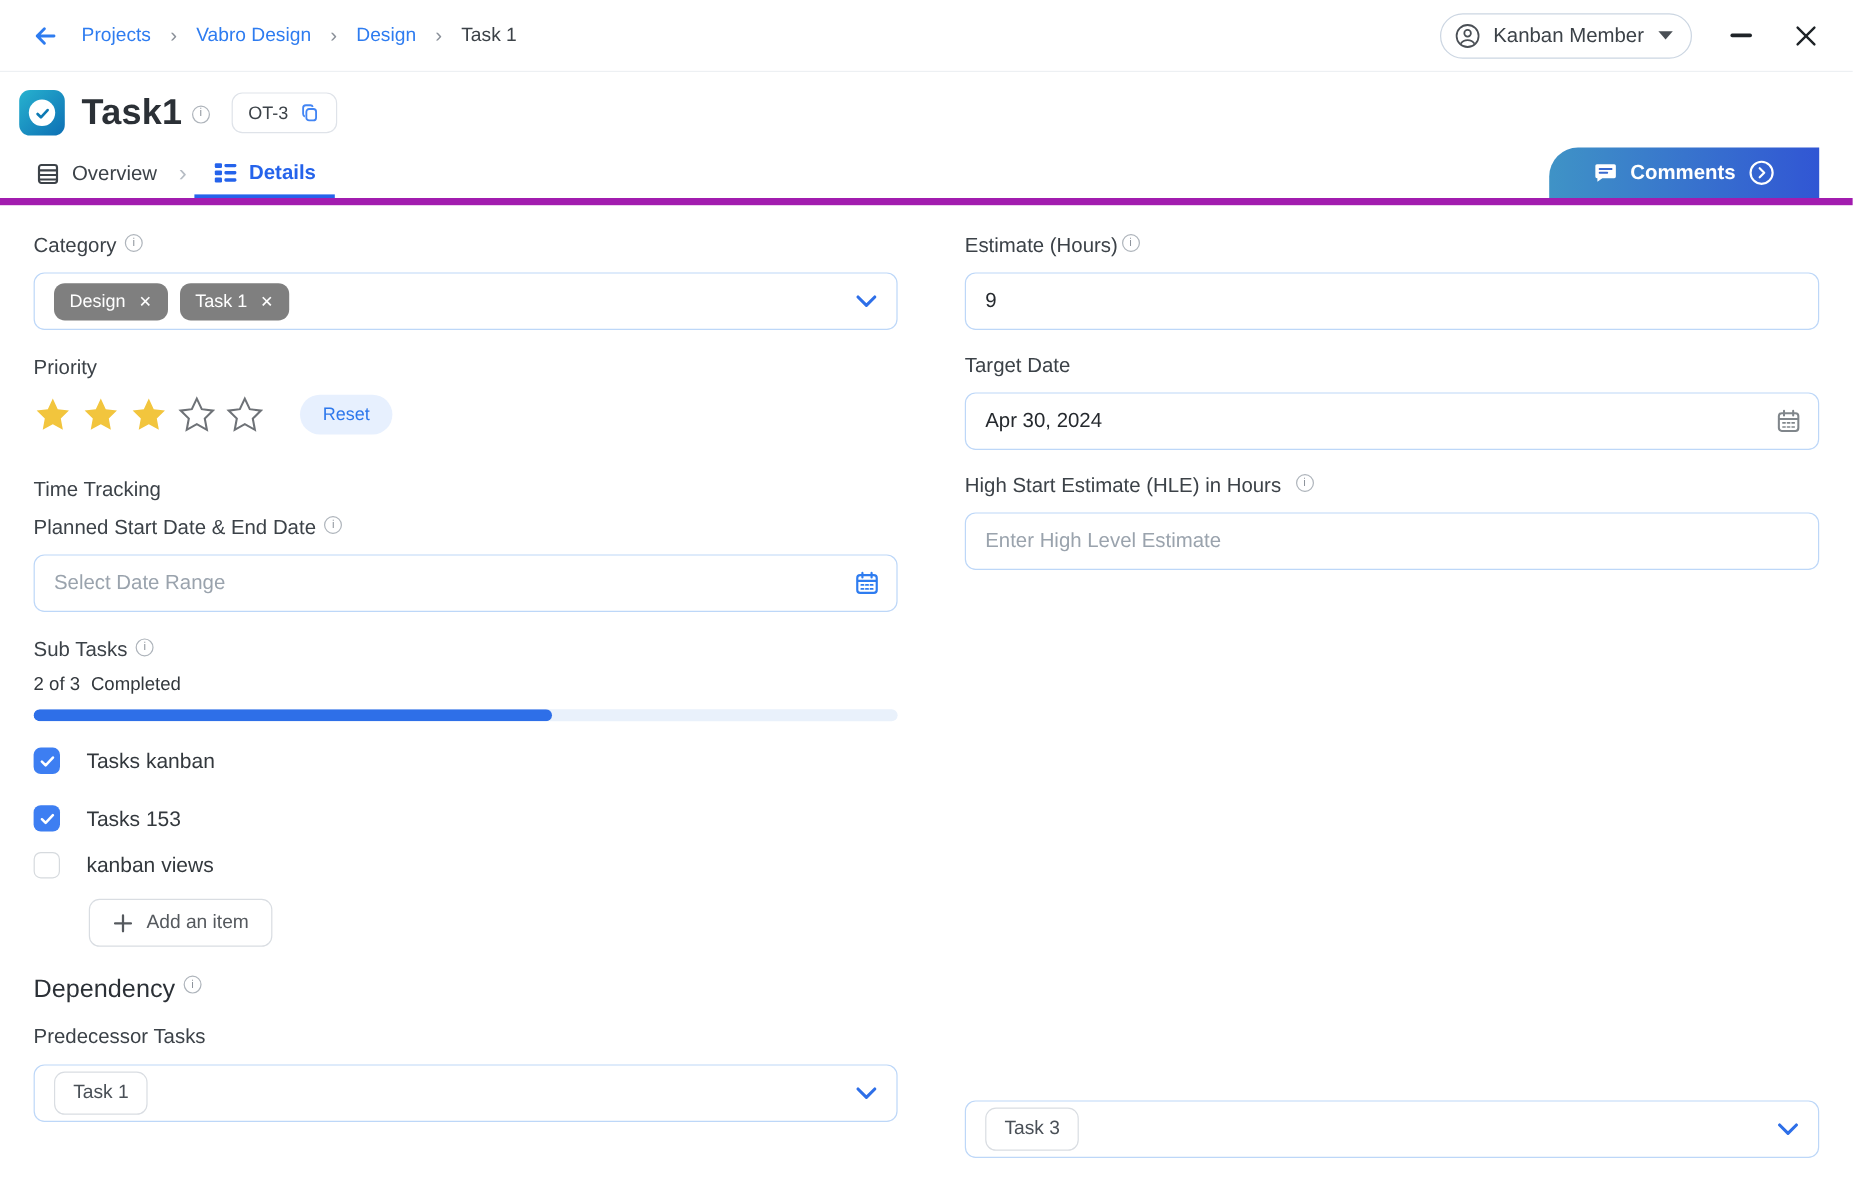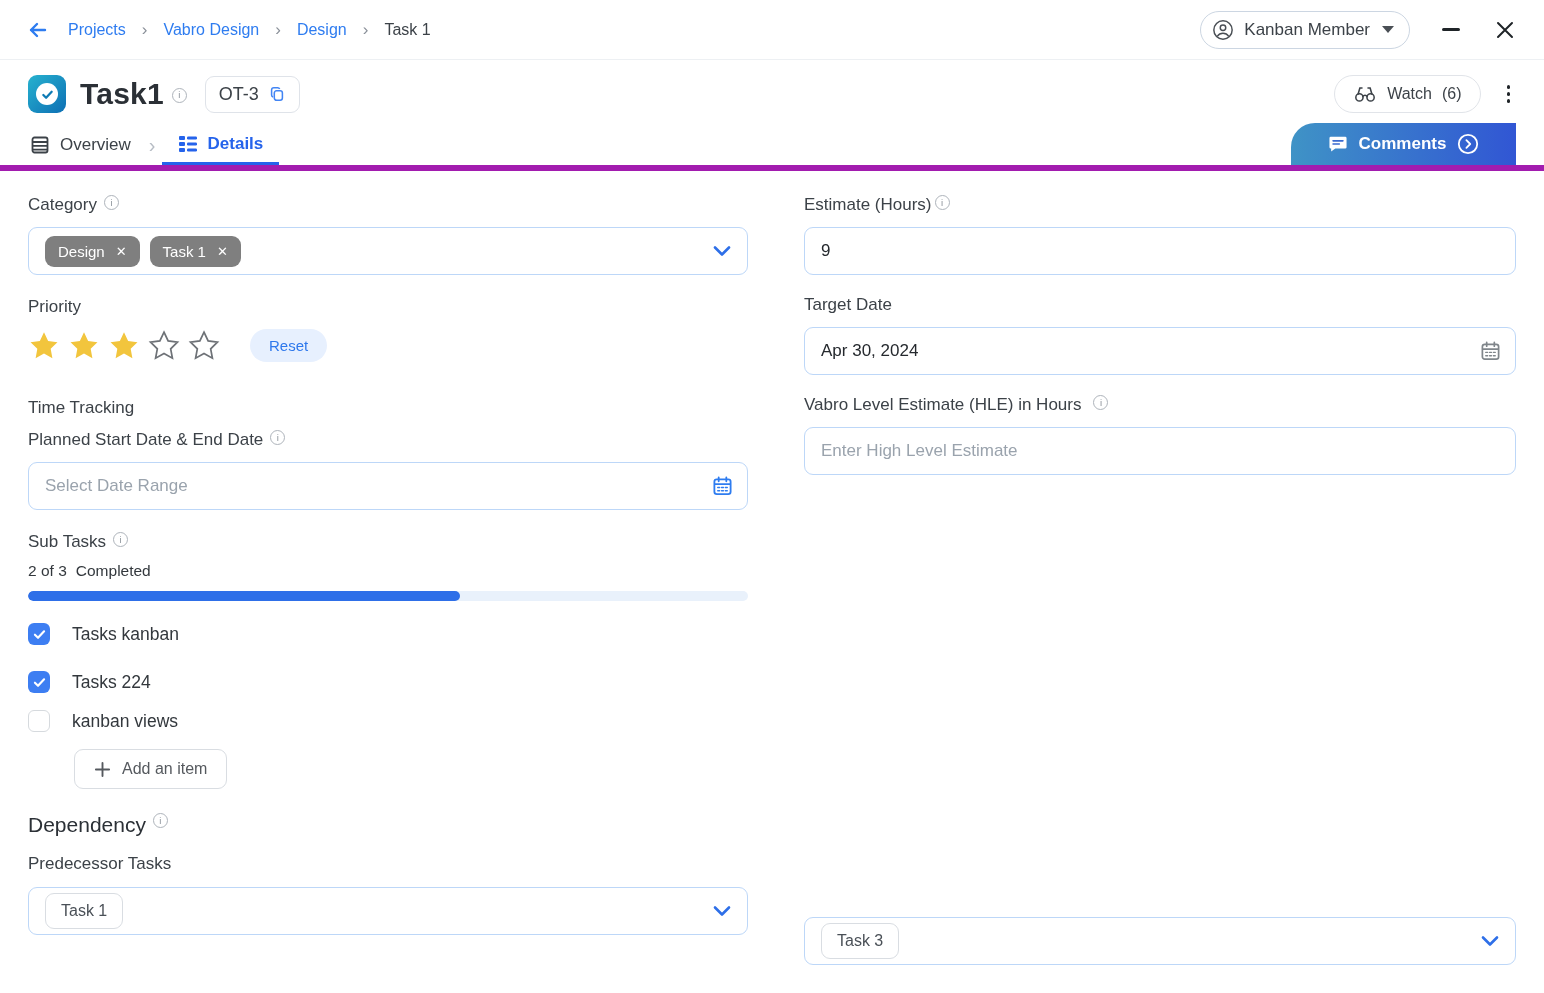--- a/index.html
+++ b/index.html
@@ -16,33 +16,33 @@
   .crumb-current { color:#3c4248; font-size:16px; }
   .topbar-right { margin-left:auto; display:flex; align-items:center; gap:28px; }
   .user-pill { display:flex; align-items:center; gap:10px; border:1px solid #ccd6e2;
     border-radius:999px; padding:7px 15px 7px 11px; font-size:17px; color:#3c4248; cursor:pointer; }
   .caret-down { width:0; height:0; border-left:6px solid transparent; border-right:6px solid transparent;
     border-top:7px solid #4a4f55; margin-left:2px; }
   .win-btn { display:flex; align-items:center; justify-content:center; width:26px; height:26px; cursor:pointer; }
   .min-bar { width:18px; height:2.5px; background:#1f2428; border-radius:2px; }
 
   
-  .header { display:flex; align-items:center; padding:0 28px; height:62px; margin-top:3px; }
+  .header { display:flex; align-items:center; padding:0 16px; height:62px; margin-top:3px; }
   .task-icon { width:38px; height:38px; border-radius:9px;
     background:linear-gradient(135deg,#27b2cf 0%,#0d6fb4 100%);
     display:flex; align-items:center; justify-content:center; margin-right:14px; }
   .task-icon .bubble { width:22px; height:22px; border-radius:50%; background:#fff;
     display:flex; align-items:center; justify-content:center; }
   .page-title { font-size:30px; font-weight:700; color:#2b3036; letter-spacing:.2px; }
   .info-i { display:inline-flex; align-items:center; justify-content:center; width:15px; height:15px;
     border:1px solid #aeb4bb; border-radius:50%; color:#8d939b; font-size:9.5px; line-height:1;
     vertical-align:top; }
   .title-info { margin:2px 0 0 8px; }
   .key-badge { display:flex; align-items:center; gap:9px; margin-left:18px;
-    border:1px solid #dfe3e9; border-radius:9px; padding:7px 13px; font-size:18px; color:#3c4248; }
+    border:1px solid #dfe3e9; border-radius:9px; padding:7px 13px; font-size:15px; color:#3c4248; }
   .header-right { margin-left:auto; display:flex; align-items:center; gap:20px; }
   .watch-btn { display:flex; align-items:center; gap:10px; border:1px solid #e1e4e9;
     border-radius:999px; padding:8px 18px; font-size:16px; color:#3c4248; cursor:pointer; background:#fff; }
   .kebab { display:flex; flex-direction:column; gap:3.5px; padding:4px 6px; cursor:pointer; }
   .kebab i { width:3.5px; height:3.5px; background:#1f2428; border-radius:50%; }
 
   
   .tabrow { position:relative; height:46px; border-bottom:6px solid #a21caf;
     display:flex; align-items:stretch; padding-left:18px; }
   .tab { display:flex; align-items:center; gap:10px; font-size:17px; padding:0 12px; cursor:pointer; }
@@ -165,36 +165,20 @@
   </span>
   <h1 class="page-title">Task1</h1>
   <span class="info-i title-info">i</span>
   <span class="key-badge">
     <span>OT-3</span>
     <svg width="18" height="18" viewBox="0 0 20 20" fill="none">
         <rect x="7" y="6.5" width="9" height="10.5" rx="2.5" stroke="#4285f4" stroke-width="1.7"></rect>
         <path d="M13 4.5A2.5 2.5 0 0 0 10.8 3H6.5A2.5 2.5 0 0 0 4 5.5v5.7a2.5 2.5 0 0 0 1.6 2.3" stroke="#4285f4" stroke-width="1.7"></path>
       </svg>
   </span>
-  <div class="header-right">
-    <button class="watch-btn">
-      <svg width="24" height="20" viewBox="0 0 28 22" fill="none">
-          <circle cx="7.5" cy="15" r="4.2" stroke="#3c4248" stroke-width="1.8"></circle>
-          <circle cx="20.5" cy="15" r="4.2" stroke="#3c4248" stroke-width="1.8"></circle>
-          <path d="M11.6 14a2.6 2.6 0 0 1 4.8 0M6 11l2-7h2.5M22 11l-2-7h-2.5" stroke="#3c4248" stroke-width="1.8" stroke-linecap="round"></path>
-        </svg>
-      <span>Watch</span>
-      <span>(6)</span>
-    </button>
-    <div class="kebab">
-        <i></i>
-        <i></i>
-        <i></i>
-      </div>
-  </div>
 </div>
 
 <div class="tabrow">
   <div class="tab tab-overview">
     <svg width="20" height="20" viewBox="0 0 20 20" fill="none">
         <rect x="2.5" y="2.5" width="15" height="15" rx="2" stroke="#3c4248" stroke-width="1.8"></rect>
         <path d="M2.5 7h15M2.5 10.8h15M2.5 14.6h15" stroke="#3c4248" stroke-width="1.8"></path>
       </svg>
     <span>Overview</span>
   </div>
@@ -308,21 +292,21 @@
           </svg>
       </span>
       <span class="check-label">Tasks kanban</span>
     </div>
     <div class="check-row">
       <span class="cbox on">
         <svg width="13" height="11" viewBox="0 0 14 12">
             <path d="M2 6.2l3.4 3.4L12 2.5" stroke="#fff" stroke-width="2.3" fill="none" stroke-linecap="round" stroke-linejoin="round"></path>
           </svg>
       </span>
-      <span class="check-label">Tasks 224</span>
+      <span class="check-label">Tasks 153</span>
     </div>
     <div class="check-row">
       <span class="cbox off"></span>
       <span class="check-label">kanban views</span>
     </div>
     <button class="add-item-btn">
       <svg width="17" height="17" viewBox="0 0 18 18">
           <path d="M9 2v14M2 9h14" stroke="#55595e" stroke-width="2" stroke-linecap="round"></path>
         </svg>
       <span>Add an item</span>
@@ -362,21 +346,21 @@
         <svg width="21" height="21" viewBox="0 0 22 22" fill="none">
             <rect x="2.5" y="4" width="17" height="15.5" rx="2.5" stroke="#80868b" stroke-width="1.8"></rect>
             <path d="M2.5 9h17" stroke="#80868b" stroke-width="1.8"></path>
             <path d="M7 2v4M15 2v4" stroke="#80868b" stroke-width="1.8" stroke-linecap="round"></path>
             <path d="M6 12.5h2M10 12.5h2M14 12.5h2M6 16h2M10 16h2M14 16h2" stroke="#80868b" stroke-width="1.4" stroke-linecap="round"></path>
           </svg>
       </span>
     </div>
 
     <div class="field-label gap-right">
-      <span>Vabro Level Estimate (HLE) in Hours</span>
+      <span>High Start Estimate (HLE) in Hours</span>
       <span class="info-i" style="margin-left:5px">i</span>
     </div>
     <input class="input" placeholder="Enter High Level Estimate" style="">
 
     <div class="successor-block">
       <div class="selectbox dep-select">
         <span class="chip-outline">Task 3</span>
         <span class="sel-chev">
           <svg width="18" height="12" viewBox="0 0 18 12" fill="none">
               <path d="M2 2.5l7 7 7-7" stroke="#2e6fe8" stroke-width="2.6" stroke-linecap="round" stroke-linejoin="round"></path>

